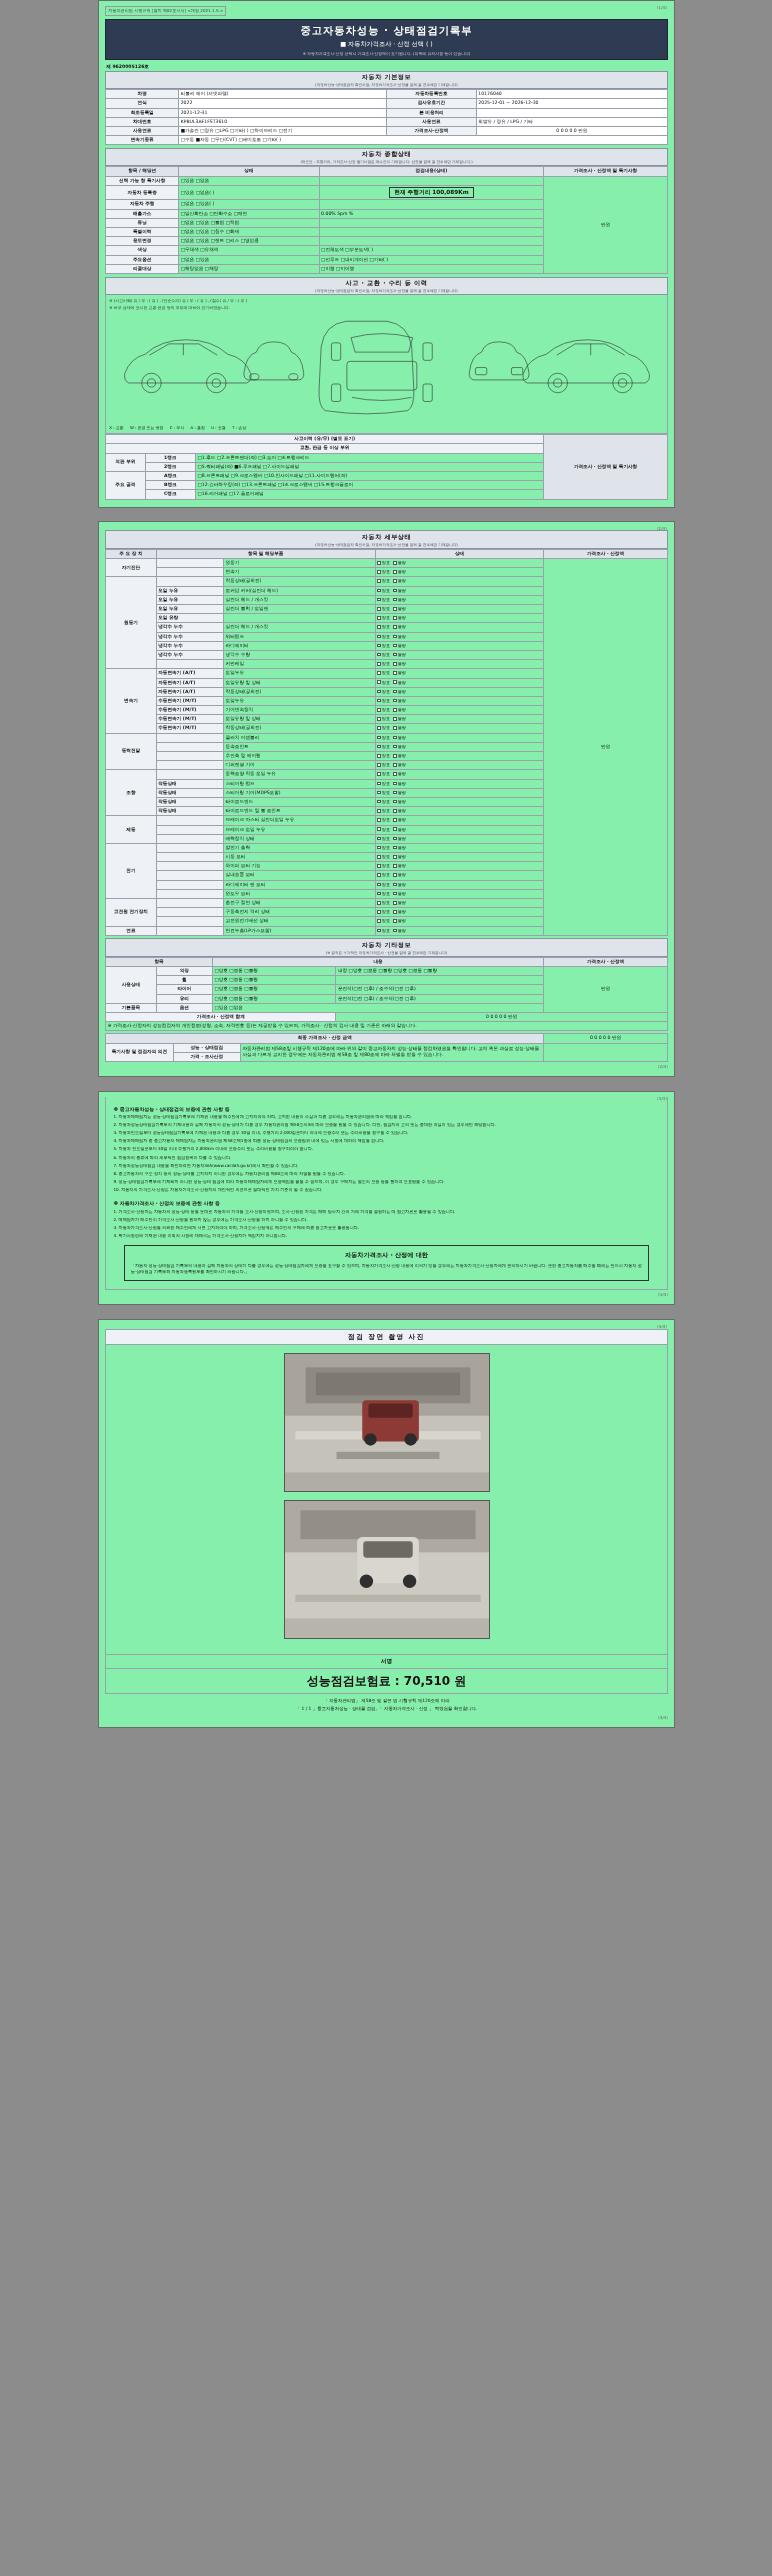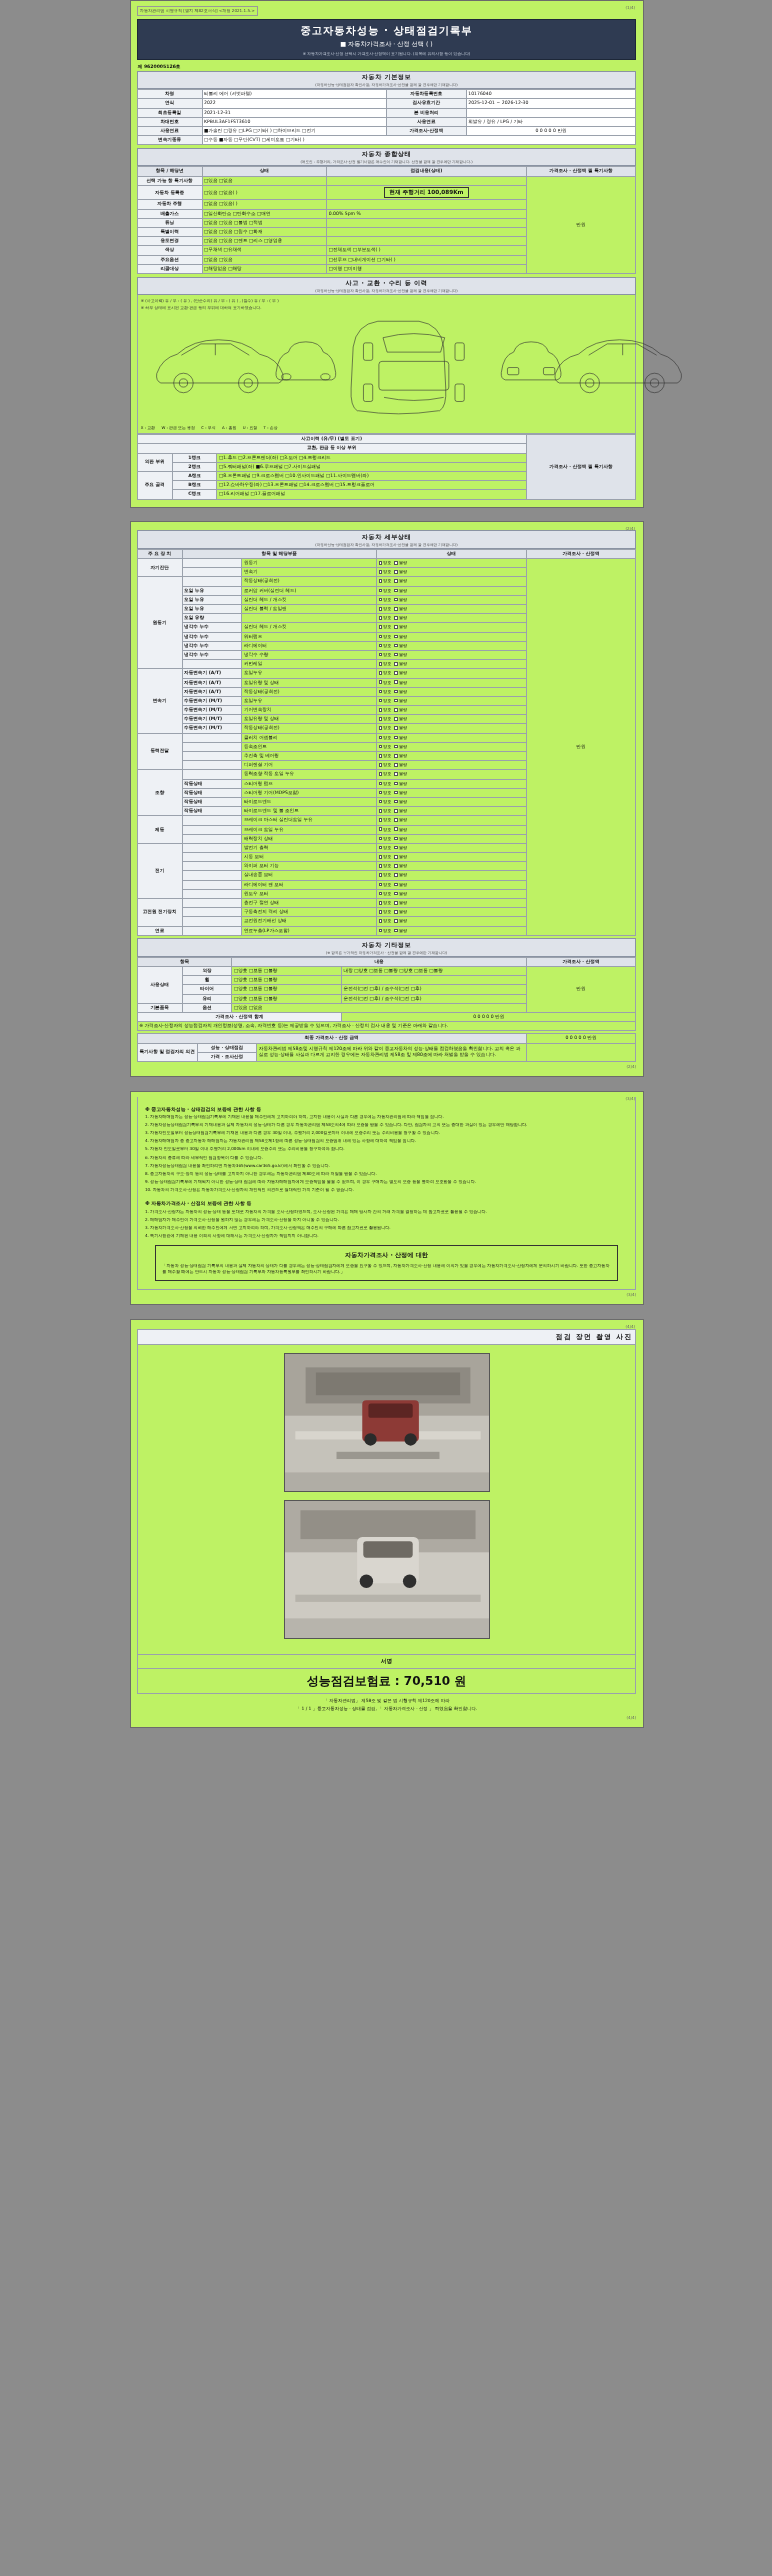--- a/index.html
+++ b/index.html
@@ -5,23 +5,23 @@
   * { box-sizing: border-box; }
   html, body { margin:0; padding:0; }
   body {
     width:773px;
     background:#8c8c8c;
     font-family:"DejaVu Sans","Liberation Sans",sans-serif;
     font-size:5.7px;
     color:#111;
   }
   .page {
-    width:514px;
+    width:577px;
     margin:0 auto 13.4px auto;
-    background:#bef264;
+    background:#86efac;
     border:0.5px solid #6b6b6b;
     padding:5.2px 6.2px 7.2px 6.2px;
     position:relative;
   }
   .page-top-note {
     font-size:4.1px; color:#444; border:0.5px solid #999; padding:1px 2.1px;
     display:inline-block; margin-bottom:3.1px; line-height:1.3;
   }
   .page-code { position:absolute; right:7.2px; top:4.1px; font-size:4.1px; color:#666; }
   .page-code-b { text-align:right; font-size:4.1px; color:#666; margin-top:2.1px;}
@@ -80,21 +80,21 @@
   
   .notice-title { text-align:center; font-weight:bold; font-size:6.7px; letter-spacing:1.5px; border:0.5px solid #9aa1ac; background:#eef1f5; padding:2.1px; }
   .notice-body { border:0.5px solid #9aa1ac; border-top:none; padding:5.2px 7.2px; }
   .notice-h { font-weight:bold; font-size:4.9px; margin:4.1px 0 2.1px 0;}
   .notice-p { font-size:4.1px; line-height:1.6; margin:0 0 1.5px 0; text-align:justify;}
   .warnbox { border:1px solid #333; margin:6.2px 10.3px 3.1px 10.3px; padding:4.1px 6.2px;}
   .warnbox .wt { text-align:center; font-weight:bold; font-size:6.2px; margin-bottom:3.1px;}
   .warnbox .wb { font-size:4.1px; line-height:1.6;}
 
   
-  .photo-head { text-align:right; font-weight:bold; font-size:6.7px; letter-spacing:1.5px; border:0.5px solid #9aa1ac; background:#eef1f5; padding:2.6px;}
+  .photo-head { text-align:center; font-weight:bold; font-size:6.7px; letter-spacing:1.5px; border:0.5px solid #9aa1ac; background:#eef1f5; padding:2.6px;}
   .photo-area { border:0.5px solid #9aa1ac; border-top:none; padding:8.2px 0; text-align:center;}
   .photo {
     width:206px; height:139px; margin:0 auto 7.2px auto; border:0.5px solid #555;
     position:relative; overflow:hidden; background:#cfcfcb;
   }
   .sig-row { border:0.5px solid #9aa1ac; border-top:none; text-align:center; font-weight:bold; font-size:5.7px; padding:2.6px;}
   .fee-row { border:0.5px solid #9aa1ac; border-top:none; text-align:center; font-weight:bold; font-size:12px; padding:3.6px; color:#111;}
   .foot-note { text-align:center; font-size:4.4px; margin-top:3.1px; line-height:1.6;}
 </style>
 </head>

